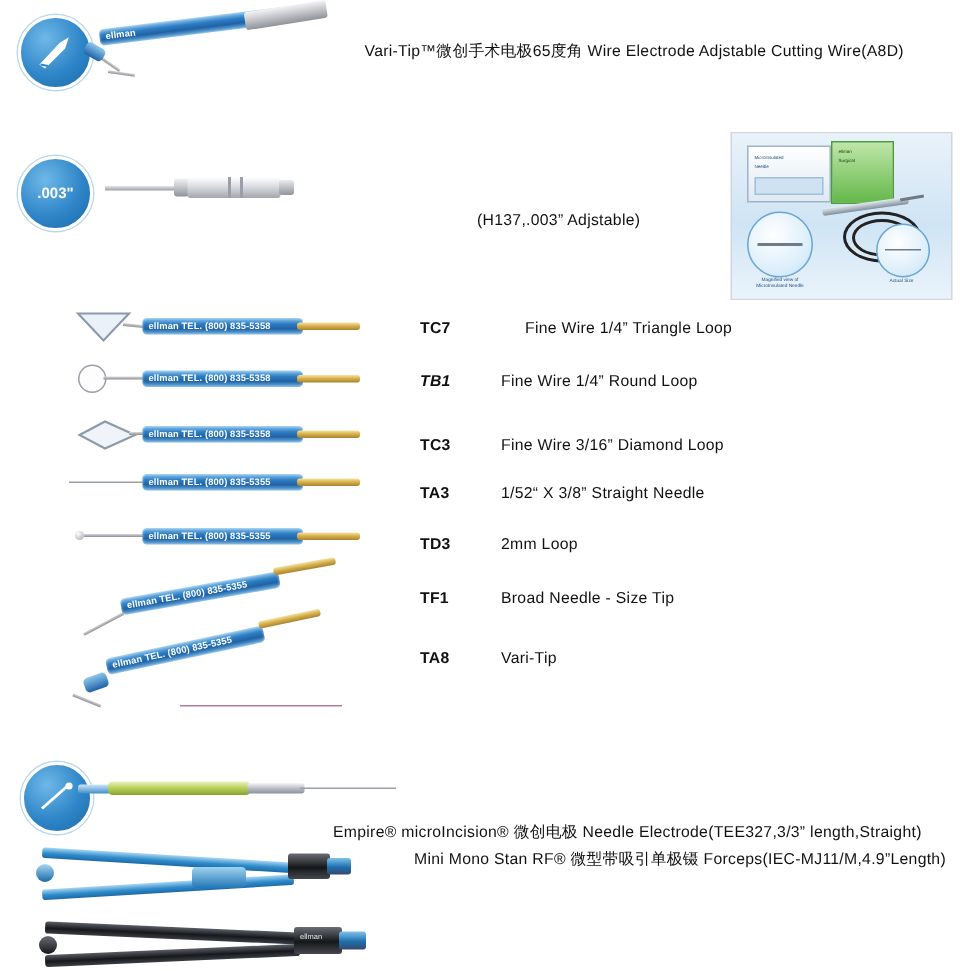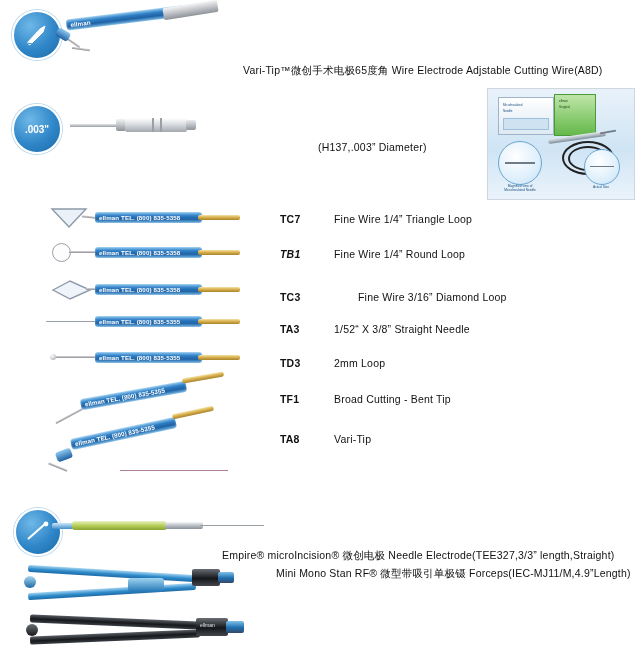--- a/index.html
+++ b/index.html
@@ -190,40 +190,40 @@
       <span class="htext">ellman</span>
     </div>
     <div class="abs" style="left:163px; top:4px; width:55px; height:12px; transform:rotate(-9deg);
          background:linear-gradient(to bottom,#f5f5f7,#bcbfc4 55%,#8f949a); border-radius:2px;"></div>
     <div class="abs wire" style="left:60px; top:40px; width:22px; transform:rotate(35deg);"></div>
     <div class="abs wire" style="left:72px; top:48px; width:18px; transform:rotate(8deg);"></div>
     <div class="abs" style="left:56px; top:30px; width:14px; height:9px; border-radius:3px;
          background:linear-gradient(to bottom,#8fc8ef,#1f62a5); transform:rotate(30deg);"></div>
   </div>
 
-  <div class="abs cap" style="left:243px; top:27px;margin-top:36px;">Vari-Tip™微创手术电极65度角 Wire Electrode Adjstable Cutting Wire(A8D)</div>
+  <div class="abs cap" style="left:243px; top:27px;">Vari-Tip™微创手术电极65度角 Wire Electrode Adjstable Cutting Wire(A8D)</div>
 
   <div class="abs badge" style="left:12px; top:104px; width:46px; height:46px; font-size:10px;">
     <span>.003"</span>
   </div>
 
   <div>
     <div class="abs" style="left:70px; top:124px; width:48px; height:3px;
          background:linear-gradient(to bottom,#e3e5e8,#9ba0a6);"></div>
     <div class="abs" style="left:116px; top:119px; width:10px; height:12px; border-radius:2px;
          background:linear-gradient(to bottom,#f2f3f5,#b7bbc0 60%,#8d9298);"></div>
     <div class="abs" style="left:125px; top:118px; width:62px; height:14px; border-radius:2px;
          background:linear-gradient(to bottom,#ffffff,#d9dde1 45%,#a3a8ae);"></div>
     <div class="abs" style="left:152px; top:118px; width:2px; height:14px; background:#9aa0a6;"></div>
     <div class="abs" style="left:160px; top:118px; width:2px; height:14px; background:#9aa0a6;"></div>
     <div class="abs" style="left:186px; top:120px; width:10px; height:10px; border-radius:2px;
          background:linear-gradient(to bottom,#e9ebee,#8f959b);"></div>
   </div>
 
-  <div class="abs cap" style="left:318px; top:140px;">(H137,.003” Diameter)</div>
+  <div class="abs cap" style="left:318px; top:140px;">(H137,.003” Adjstable)</div>
 
   <div class="photo" style="left:487px; top:88px; width:146px; height:110px;">
     <div class="pkg-sky"></div>
 
     <div class="pkg-box" style="left:10px; top:8px; width:54px; height:36px;">
       <div class="pkg-label" style="left:4px; top:6px;">Microlnsulated</div>
       <div class="pkg-label" style="left:4px; top:12px;">Needle</div>
       <div class="abs" style="left:4px; top:20px; width:44px; height:10px; background:#cfe2f2; border:1px solid #9fc0dc;"></div>
     </div>
 
@@ -255,21 +255,21 @@
       <svg width="42" height="24" viewBox="0 0 42 24">
         <path d="M4 3 L38 3 L21 21 Z" fill="#eaf1f8" stroke="#8d99a8" stroke-width="1.4"></path>
       </svg>
     </div>
     <div class="abs wire" style="left:82px; top:216px; width:14px; transform:rotate(6deg);"></div>
     <div class="handle abs" style="left:95px; top:212px; width:107px;">
       <span class="htext">ellman TEL. (800) 835-5358</span>
     </div>
     <div class="tip-gold" style="left:198px; top:215px; width:42px;"></div>
     <div class="abs cap bold" style="left:280px; top:212px;">TC7</div>
-    <div class="abs cap" style="left:334px; top:212px;">Fine Wire  1/4” Triangle Loop</div>
+    <div class="abs cap" style="left:350px; top:212px;">Fine Wire  1/4” Triangle Loop</div>
   </div>
 
   <div>
     <div class="round-loop" style="left:52px; top:243px;"></div>
     <div class="abs wire" style="left:69px; top:251px; width:28px;"></div>
     <div class="handle abs" style="left:95px; top:247px; width:107px;">
       <span class="htext">ellman TEL. (800) 835-5358</span>
     </div>
     <div class="tip-gold" style="left:198px; top:250px; width:42px;"></div>
     <div class="abs cap bold" style="left:280px; top:247px;font-style:italic;">TB1</div>
@@ -281,21 +281,21 @@
       <svg width="44" height="24" viewBox="0 0 44 24">
         <path d="M3 12 L20 3 L40 12 L20 21 Z" fill="#eef4fa" stroke="#8d99a8" stroke-width="1.4"></path>
       </svg>
     </div>
     <div class="abs wire" style="left:86px; top:288px; width:12px;"></div>
     <div class="handle abs" style="left:95px; top:284px; width:107px;">
       <span class="htext">ellman TEL. (800) 835-5358</span>
     </div>
     <div class="tip-gold" style="left:198px; top:287px; width:42px;"></div>
     <div class="abs cap bold" style="left:280px; top:290px;">TC3</div>
-    <div class="abs cap" style="left:334px; top:290px;margin-left:24px;">Fine Wire  3/16” Diamond Loop</div>
+    <div class="abs cap" style="left:334px; top:290px;">Fine Wire  3/16” Diamond Loop</div>
   </div>
 
   <div>
     <div class="abs wire-thin" style="left:46px; top:321px; width:52px;"></div>
     <div class="handle abs" style="left:95px; top:316px; width:107px;">
       <span class="htext">ellman TEL. (800) 835-5355</span>
     </div>
     <div class="tip-gold" style="left:198px; top:319px; width:42px;"></div>
     <div class="abs cap bold" style="left:280px; top:322px;">TA3</div>
     <div class="abs cap" style="left:334px; top:322px;">1/52“ X 3/8” Straight Needle</div>
@@ -312,21 +312,21 @@
     <div class="abs cap" style="left:334px; top:356px;">2mm Loop</div>
   </div>
 
   <div>
     <div class="abs wire" style="left:54px; top:415px; width:30px; transform:rotate(-28deg);"></div>
     <div class="handle abs" style="left:80px; top:390px; width:107px; transform:rotate(-10deg);">
       <span class="htext">ellman TEL. (800) 835-5355</span>
     </div>
     <div class="tip-gold" style="left:182px; top:375px; width:42px; transform:rotate(-10deg);"></div>
     <div class="abs cap bold" style="left:280px; top:392px;">TF1</div>
-    <div class="abs cap" style="left:334px; top:392px;">Broad Cutting - Bent Tip</div>
+    <div class="abs cap" style="left:334px; top:392px;">Broad Needle - Size Tip</div>
   </div>
 
   <div>
     <div class="handle abs" style="left:70px; top:428px; width:107px; transform:rotate(-12deg);">
       <span class="htext">ellman TEL. (800) 835-5355</span>
     </div>
     <div class="tip-gold" style="left:172px; top:410px; width:42px; transform:rotate(-12deg);"></div>
     <div class="abs" style="left:56px; top:450px; width:16px; height:10px; border-radius:3px;
          background:linear-gradient(to bottom,#8fc8ef,#1f62a5); transform:rotate(-20deg);"></div>
     <div class="abs wire" style="left:48px; top:466px; width:20px; transform:rotate(22deg);"></div>

